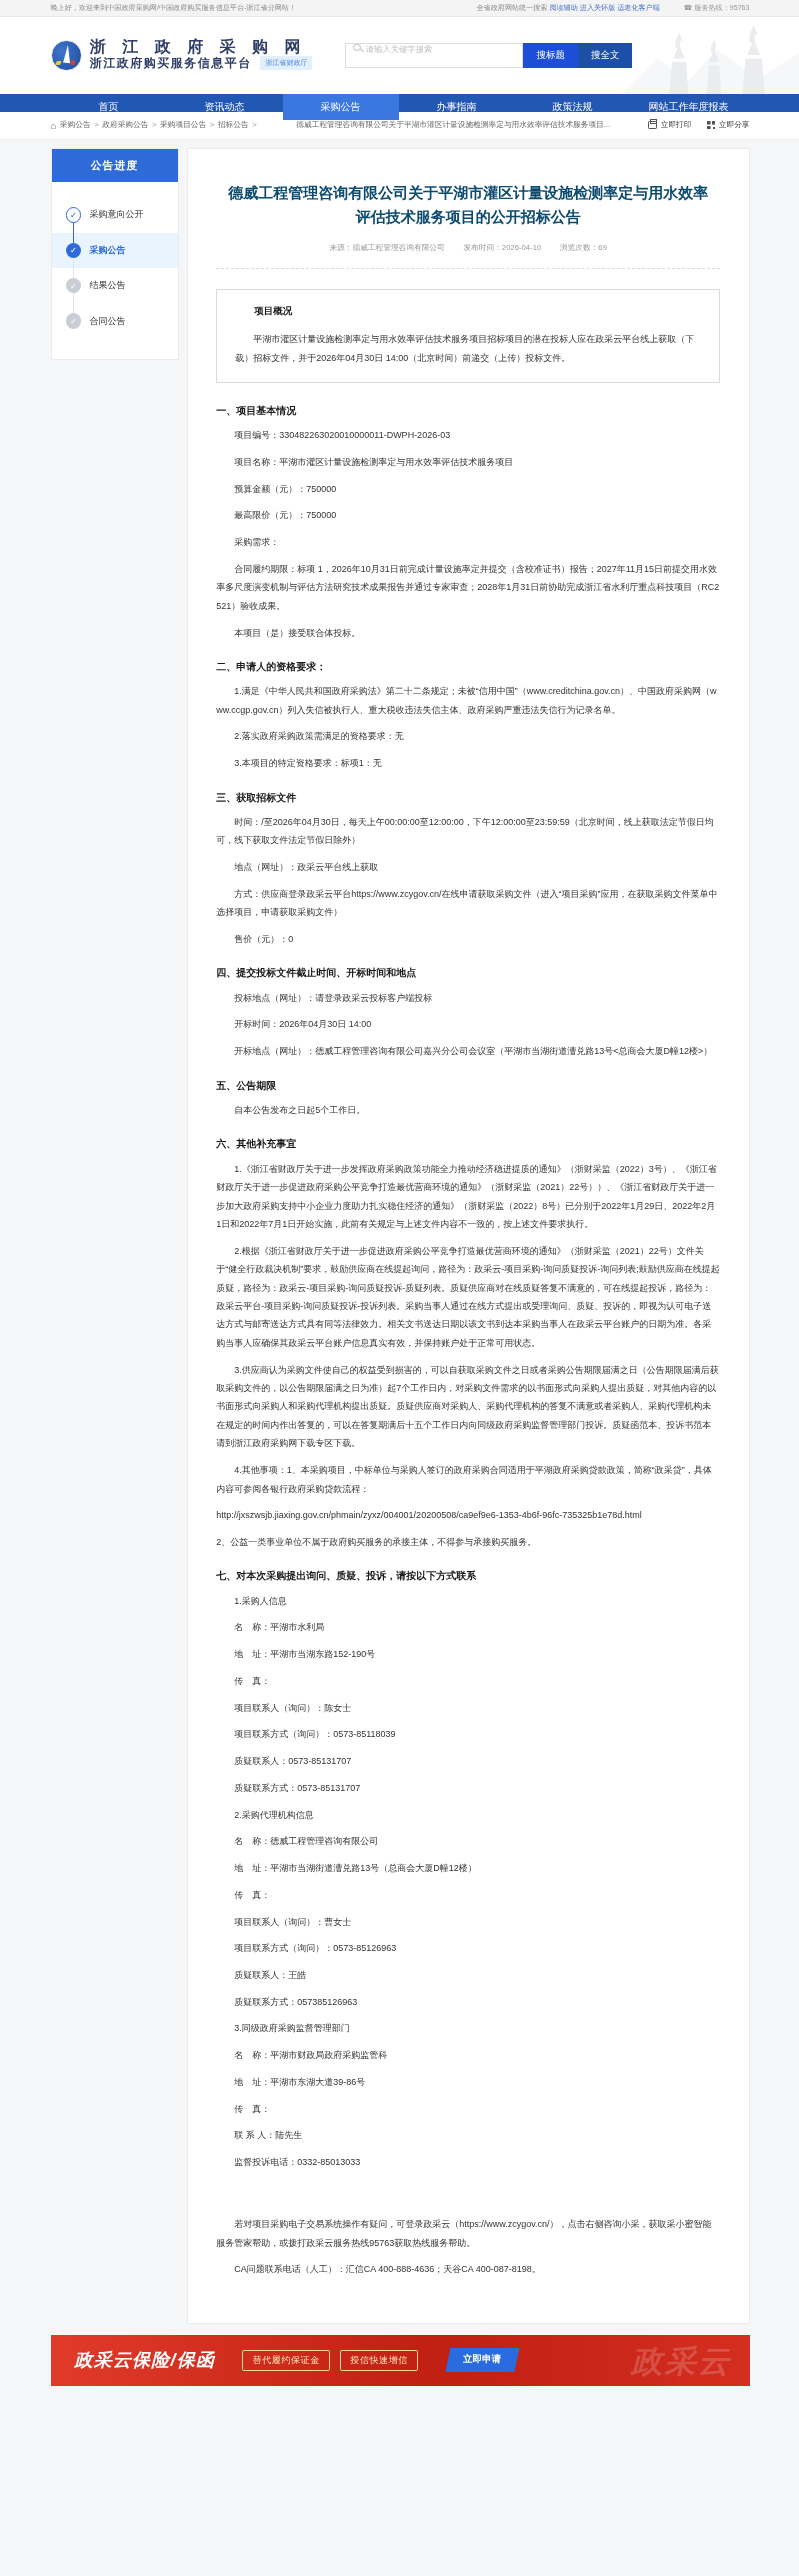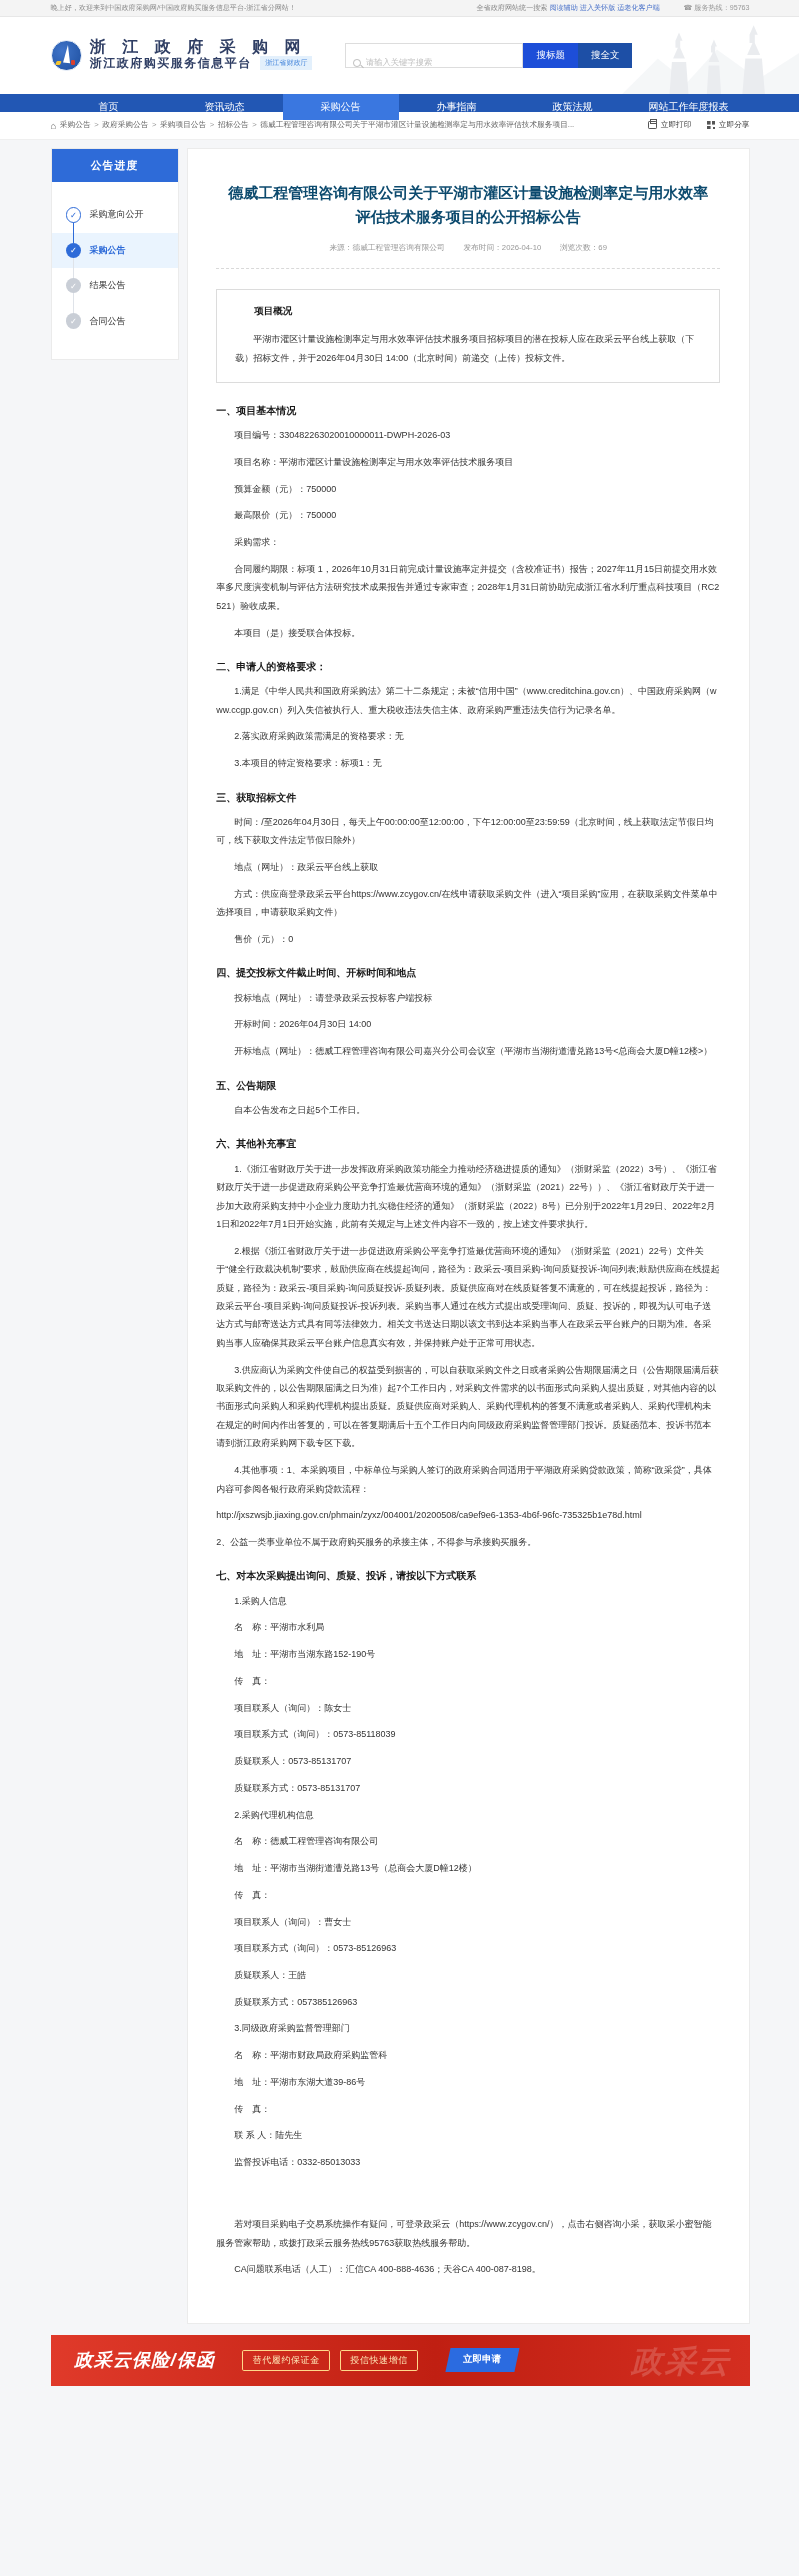--- a/index.html
+++ b/index.html
@@ -19,21 +19,21 @@
   .header .wrap { display:flex; align-items:center; height:100%; position:relative; z-index:2; }
   .logo-circle { width:31px; height:31px; border-radius:50%; background:radial-gradient(circle at 35% 35%, #3f74c9, #1d4e9e); position:relative; flex:0 0 auto; border:1.8px solid #dfe8f4; }
   .logo-sail { position:absolute; left:12px; top:4.7px; width:0; height:0; border-left:3.6px solid transparent; border-right:4.1px solid transparent; border-bottom:18px solid #fff; transform:rotate(6deg); }
   .logo-dot-y { position:absolute; left:4.7px; bottom:5.3px; width:5.3px; height:3.6px; background:#f4c531; border-radius:1.2px; transform:skewX(-20deg); }
   .logo-dot-r { position:absolute; right:5.3px; bottom:4.7px; width:4.1px; height:5.3px; background:#d9402e; border-radius:1.2px; }
   .brand { margin-left:8.3px; }
   .brand-title { font-size:16px; font-weight:700; color:#2f3e64; letter-spacing:6px; line-height:1.15; }
   .brand-sub { font-size:12px; font-weight:700; color:#2f3e64; letter-spacing:1.5px; line-height:1.3; }
   .brand-badge { display:inline-block; background:#e3f0fc; color:#4a89dc; font-size:7.1px; padding:1.8px 4.7px; margin-left:6px; vertical-align:2.4px; }
   .search-area { display:flex; margin-left:33px; }
-  .search-box { width:178px; height:25px; border:0.6px solid #ddd; display:flex; align-items:flex-end; padding:0 7.1px; background:#fff; }
+  .search-box { width:178px; height:25px; border:0.6px solid #ddd; display:flex; align-items:flex-start; padding:0 7.1px; background:#fff; }
   .mag { width:7.7px; height:7.7px; border:1.2px solid #bbb; border-radius:50%; position:relative; margin-right:4.7px; flex:0 0 auto; }
   .mag::after { content:""; position:absolute; width:4.1px; height:1.2px; background:#bbb; transform:rotate(45deg); right:-3.6px; bottom:-1.2px; }
   .search-box input { border:none; outline:none; font-size:8.3px; color:#333; width:100%; font-family:inherit; }
   .search-box input::placeholder { color:#bfbfbf; }
   .btn-search { height:25px; padding:0 13px; color:#fff; font-size:9.5px; border:none; cursor:pointer; font-family:inherit; }
   .btn-title { background:#1d4ed8; }
   .btn-full { background:#1d4fa6; }
   .towers { position:absolute; right:0; top:0; height:77px; z-index:1; opacity:.55; }
 
   
@@ -41,21 +41,21 @@
   .nav ul { display:flex; list-style:none; height:100%; }
   .nav li { width:116px; text-align:center; line-height:26px; color:#fff; font-size:10px; cursor:pointer; }
   .nav li.active { background:#3a77e0; }
 
   
   .crumbbar { background:#fff; border-bottom:0.6px solid #efefef; }
   .crumbbar .wrap { display:flex; align-items:center; height:27px; font-size:7.7px; color:#666; }
   .crumb-home { font-size:9.5px; color:#555; margin-right:3.6px; cursor:pointer; }
   .crumb-item { cursor:pointer; }
   .crumb-sep { margin:0 3.6px; color:#999; }
-  .crumb-cur { color:#666; }
+  .crumb-cur { color:#666;margin-left:36px; }
   .crumb-actions { margin-left:auto; display:flex; gap:15.4px; align-items:center; }
   .crumb-btn { display:flex; align-items:center; gap:3.6px; color:#444; cursor:pointer; font-size:7.7px; }
   .icon-print { width:9px; height:7.7px; border:0.9px solid #555; border-radius:1.2px; position:relative; }
   .icon-print::before { content:""; position:absolute; left:1.2px; top:-3px; width:4.7px; height:2.4px; border:0.9px solid #555; }
   .icon-qr { width:8.3px; height:8.3px; background:
       linear-gradient(#555,#555) 0 0/3.6px 3.6px no-repeat,
       linear-gradient(#555,#555) 100% 0/3px 3.6px no-repeat,
       linear-gradient(#555,#555) 0 100%/3.6px 3px no-repeat,
       linear-gradient(#555,#555) 100% 100%/2.4px 2.4px no-repeat; }
 

